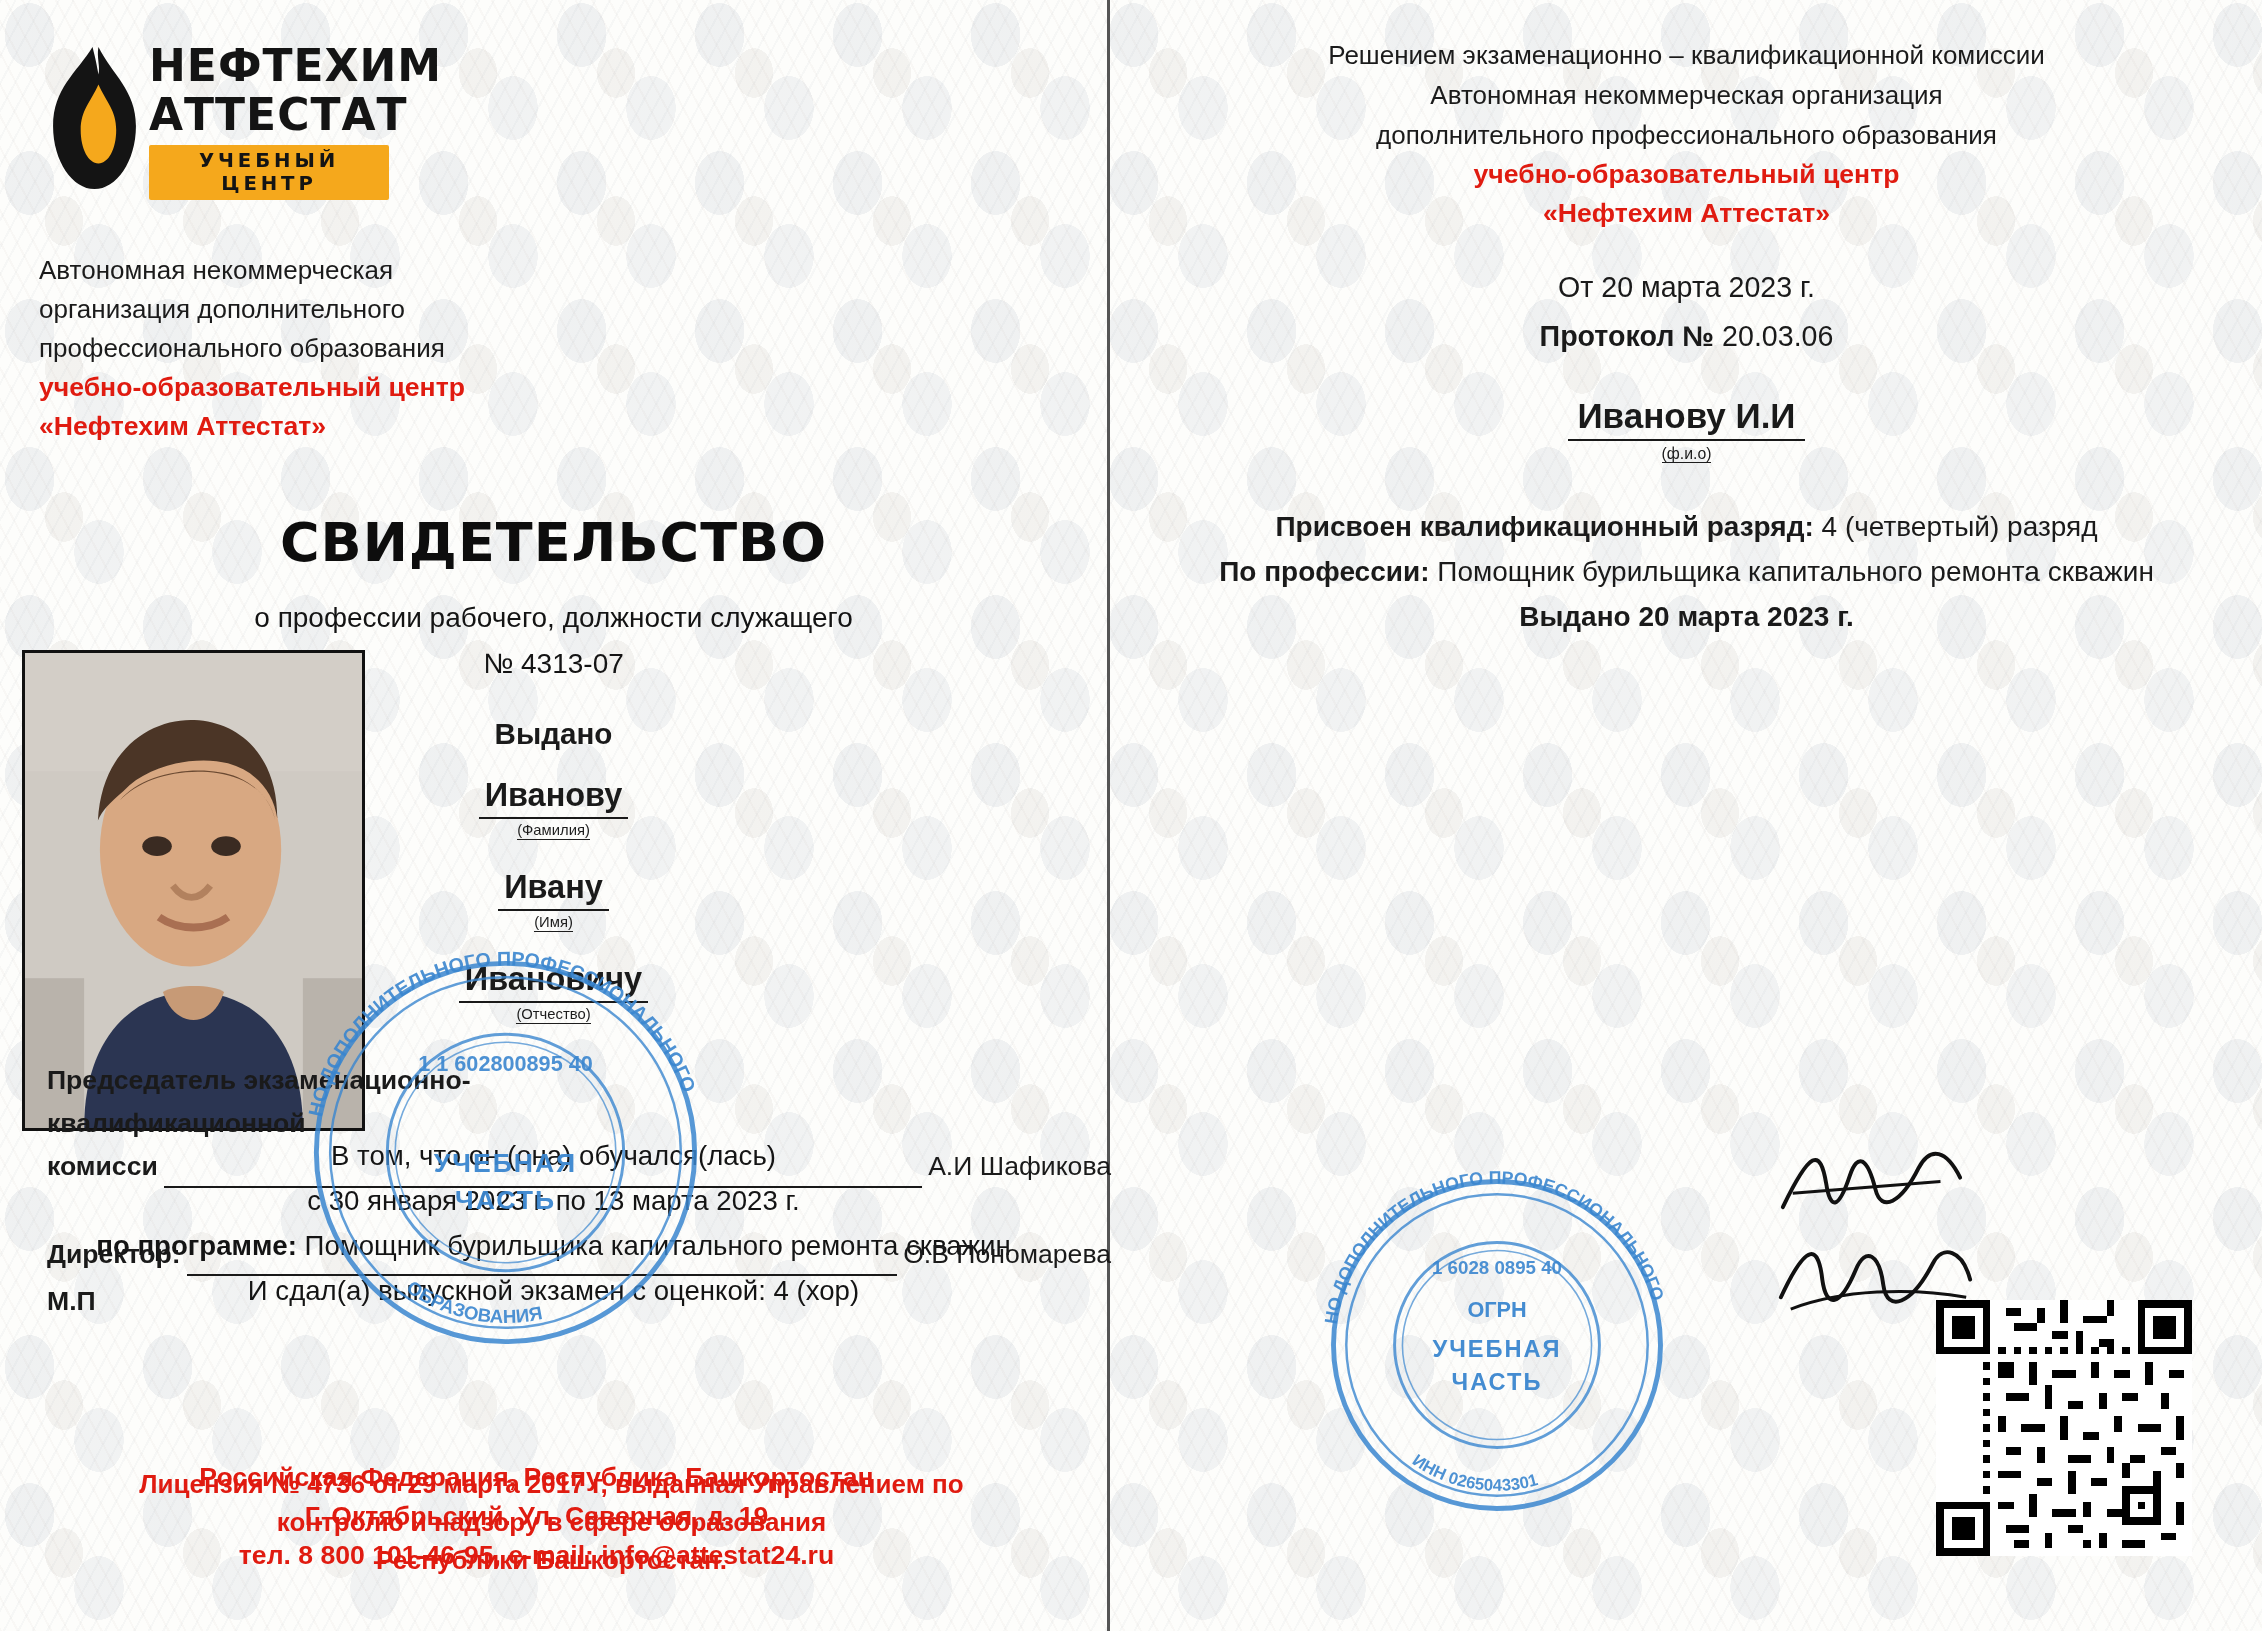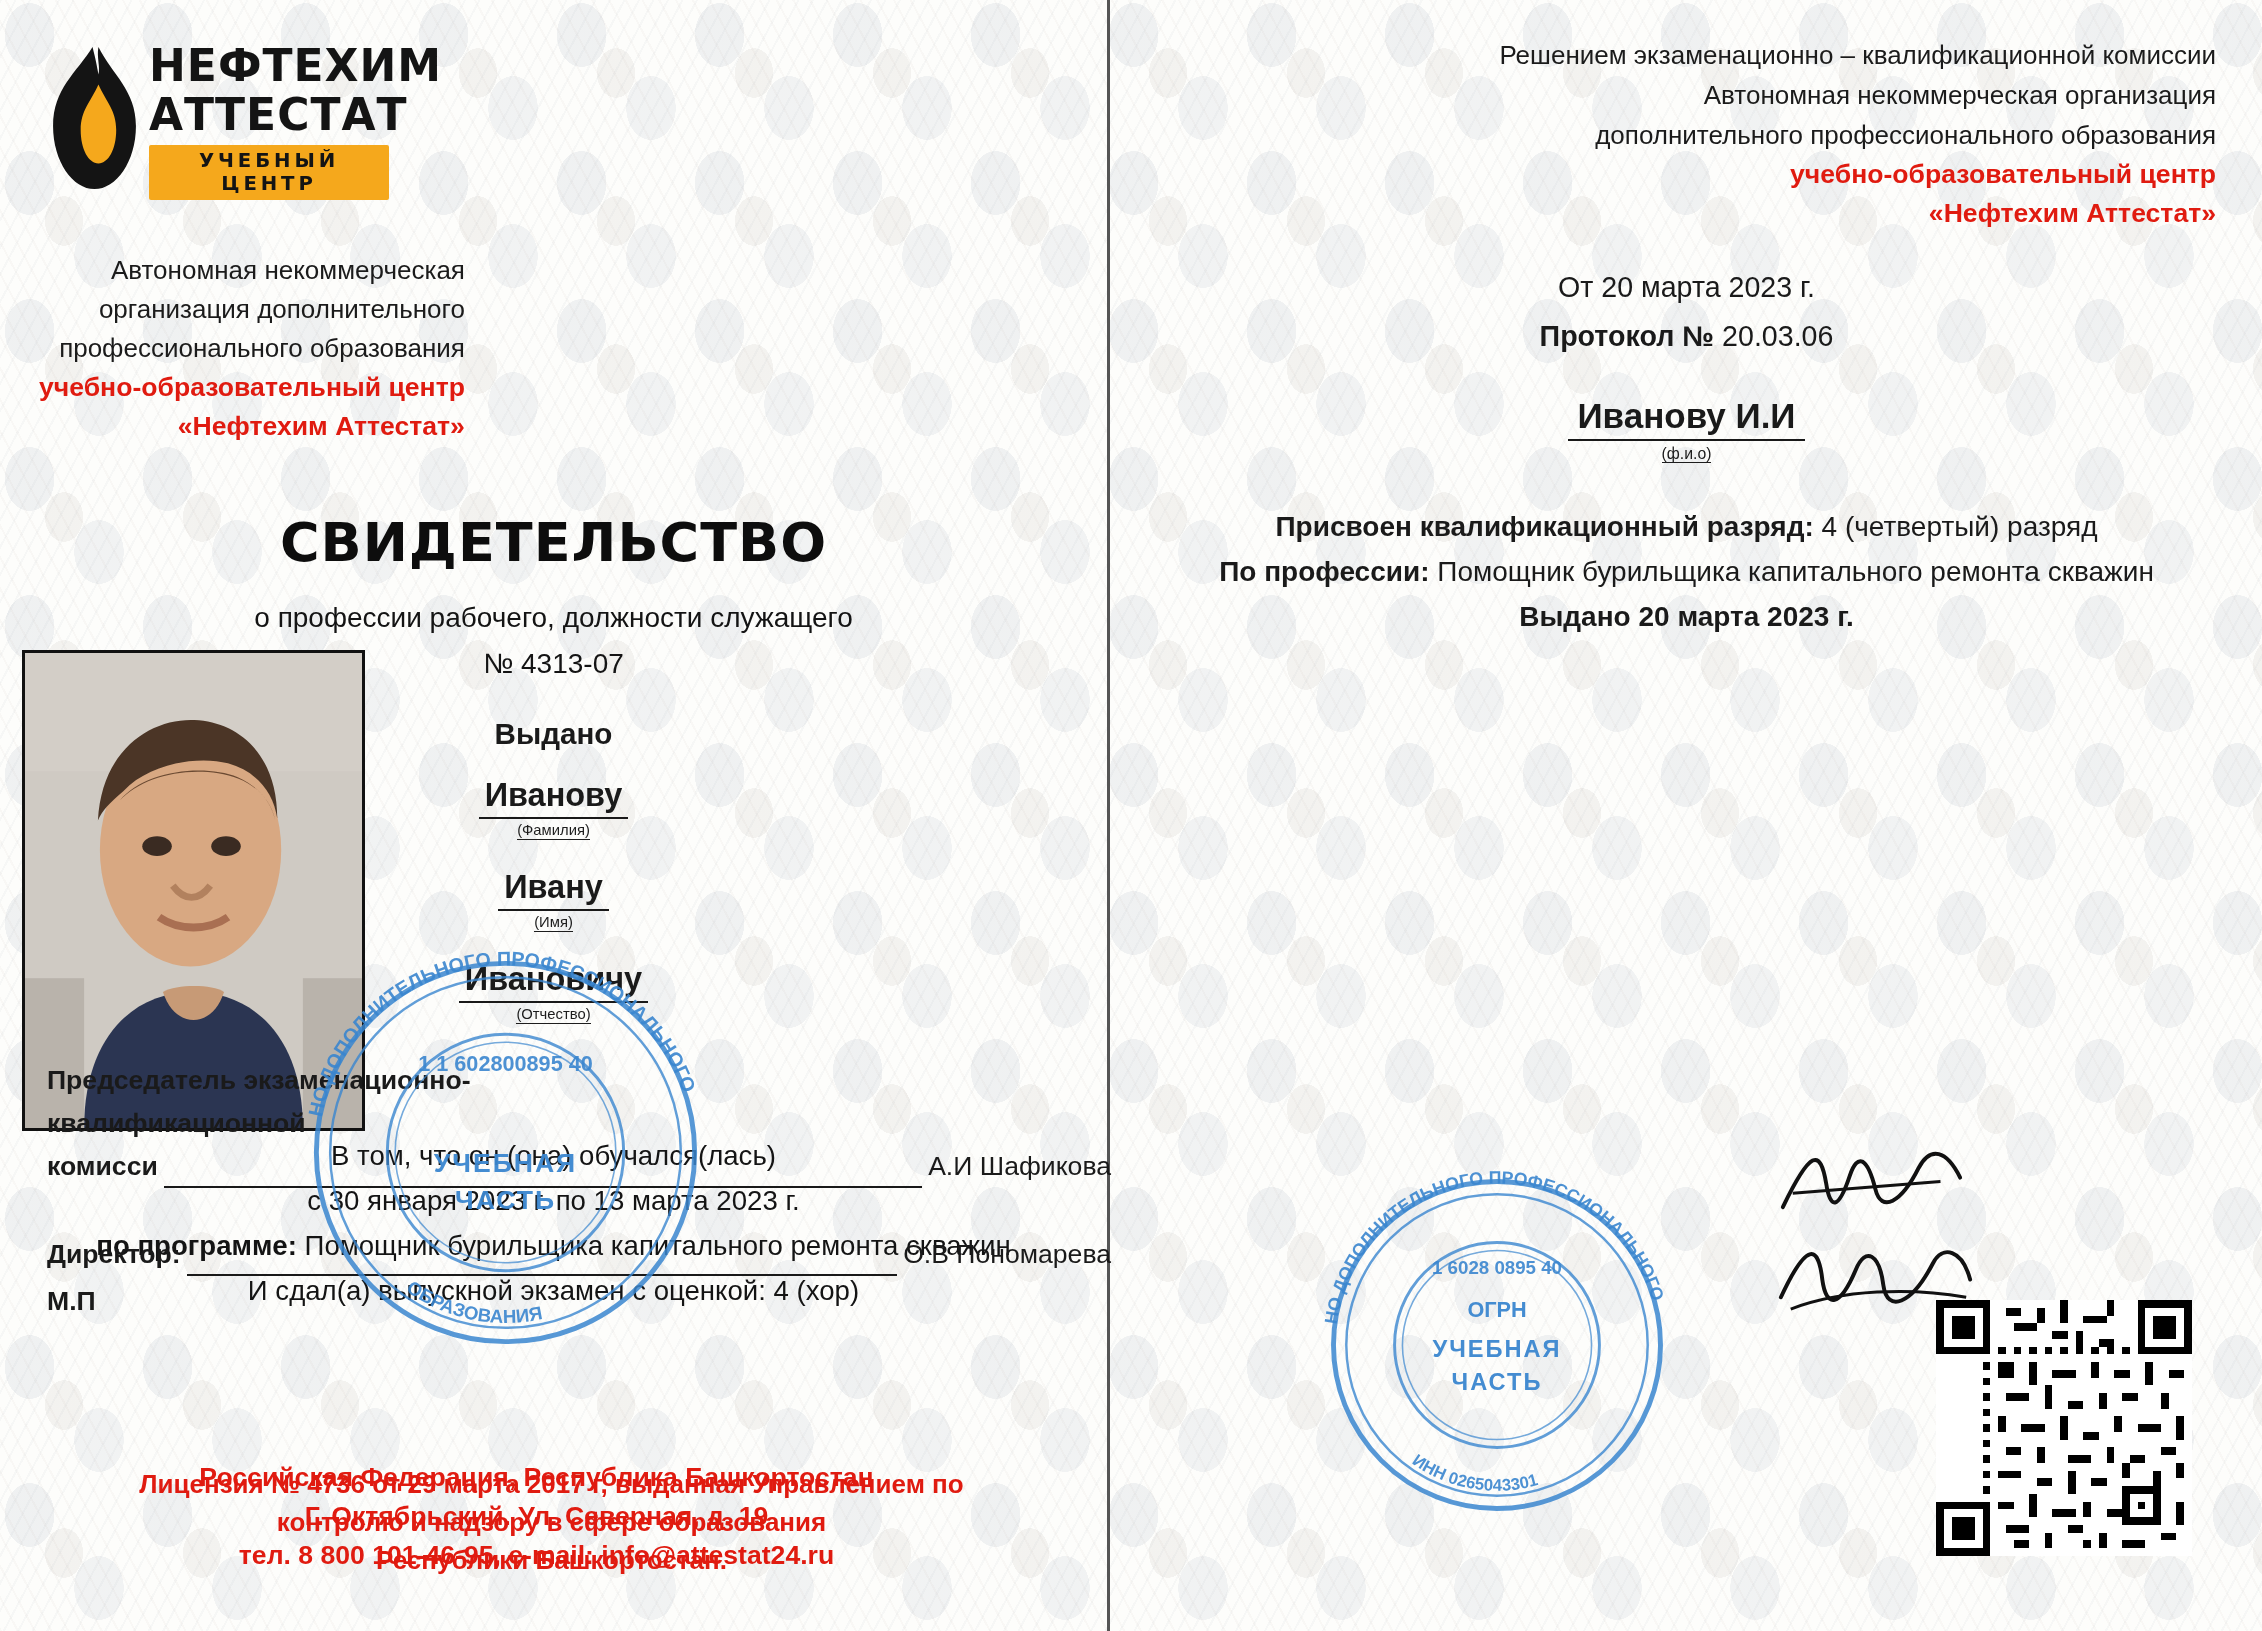--- a/index.html
+++ b/index.html
@@ -101,21 +101,21 @@
     font-size: 19.7px;
     letter-spacing: 3.9px;
     text-align: center;
     padding: 3.9px 0 4.9px;
     width: 240px;
     border-radius: 2px;
   }
 
   .org-block {
     flex: 1;
-    text-align: right;
+    text-align: left;
     padding-top: 15.8px;
     font-size: 26px;
     line-height: 39px;
     color: #1b1b1b;
   }
   .org-red {
     color: #e01b10;
     font-weight: 700;
     font-size: 26.6px;
     line-height: 39px;
@@ -203,21 +203,21 @@
     width: 985px;
     text-align: center;
     color: #e01b10;
     font-weight: 700;
     font-size: 26px;
     line-height: 38px;
   }
 
   
   .r-head {
-    text-align: right;
+    text-align: center;
     font-size: 26px;
     line-height: 40px;
     color: #1b1b1b;
   }
   .r-date {
     text-align: center;
     font-size: 28.6px;
     margin-top: 38px;
   }
   .r-proto {

